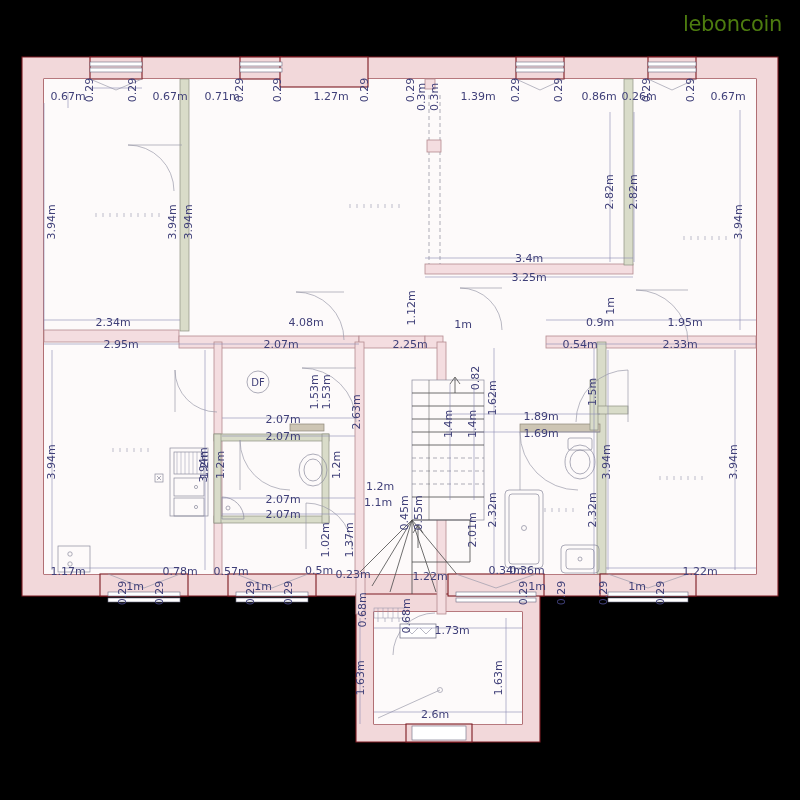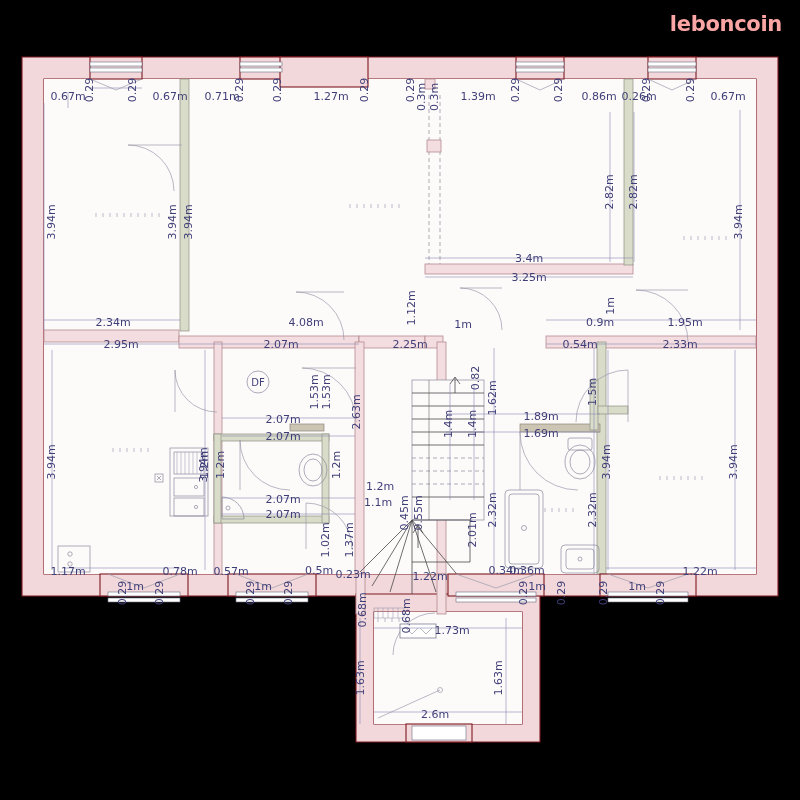--- a/index.html
+++ b/index.html
@@ -1,21 +1,21 @@
 <!DOCTYPE html>
 <html><head>
 <meta charset="utf-8">
 <style>
   html,body{margin:0;padding:0;background:#000;}
   body{width:800px;height:800px;overflow:hidden;
        font-family:"DejaVu Sans","Liberation Sans",sans-serif;}
   #stage{position:relative;width:800px;height:800px;background:#000;}
-  #brand{position:absolute;top:12px;right:18px;color:#fca5a5;
+  #brand{position:absolute;top:12px;right:18px;color:#4d7c0f;
          font-family:"DejaVu Sans","Liberation Sans",sans-serif;
-         font-size:21px;font-weight:700;letter-spacing:-0.3px;}
+         font-size:21px;font-weight:400;letter-spacing:-0.3px;}
   svg{position:absolute;left:0;top:0;}
   .dim{fill:#3f3f78;font-size:11px;font-family:"DejaVu Sans","Liberation Sans",sans-serif;}
   .dim.sm{font-size:10px;}
   .dimline{stroke:#8a8ab4;stroke-width:.6;fill:none;}
   .wall{fill:#f2d8da;stroke:#7d1b22;stroke-width:1.1;}
   .wallin{fill:#f4dde0;stroke:#b48a90;stroke-width:.8;}
   .wallg{fill:#d9dcc9;stroke:#8d9180;stroke-width:.7;}
   .wallt{fill:#cdc5b4;stroke:#8d8678;stroke-width:.7;}
   .room{fill:#fdfafa;stroke:none;}
   .fix{stroke:#8a8a9c;stroke-width:.7;fill:none;}

